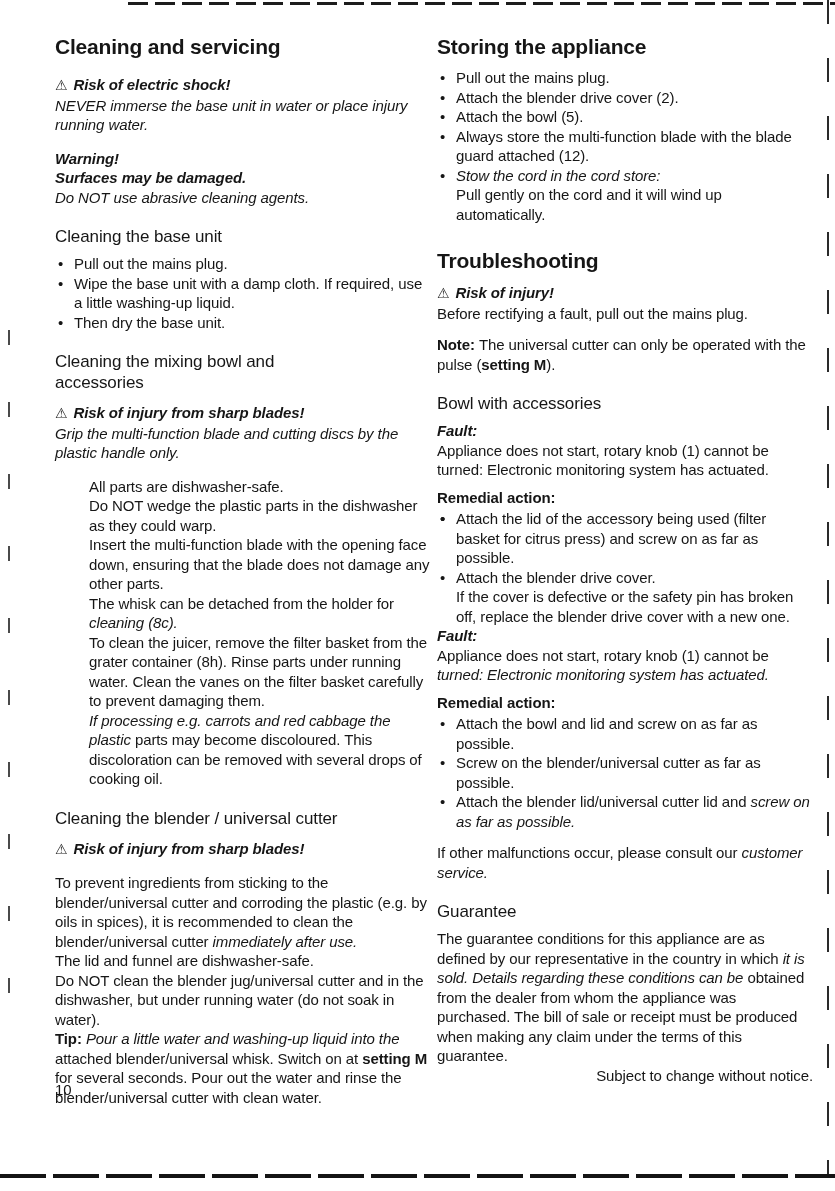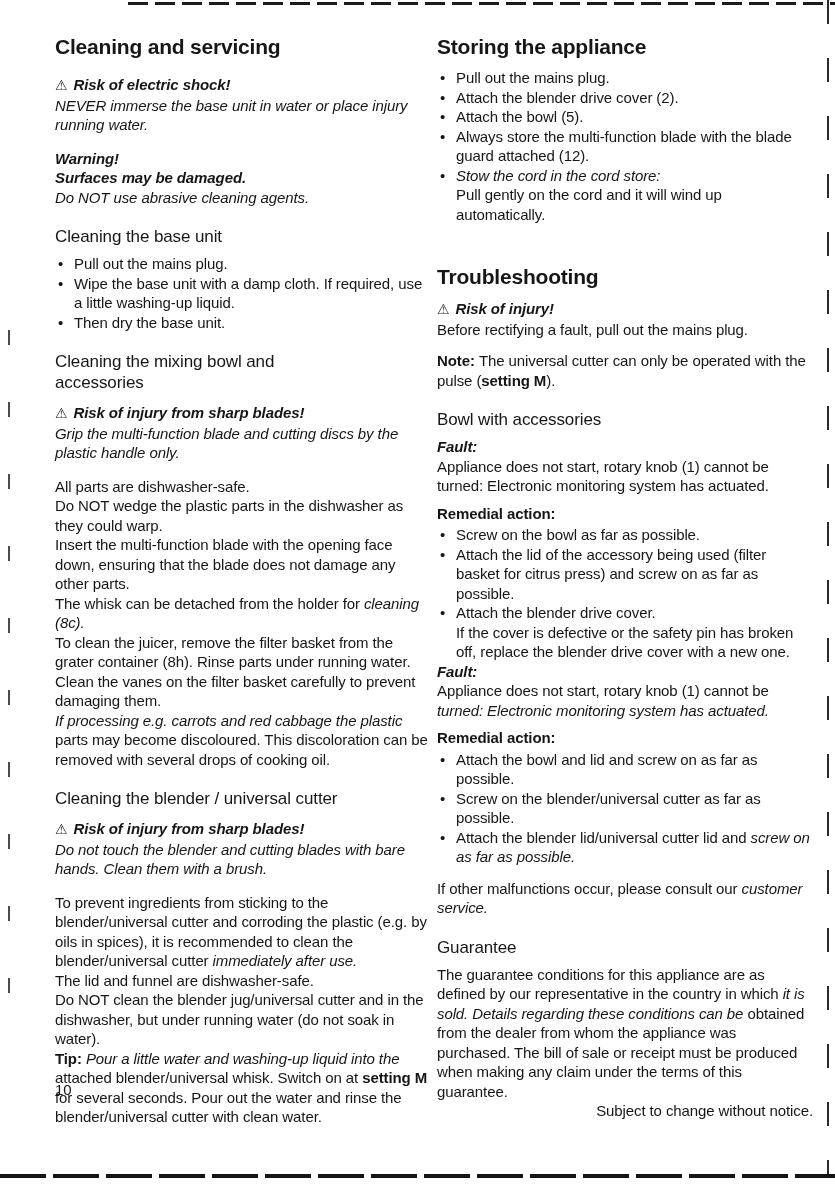--- a/index.html
+++ b/index.html
@@ -86,54 +86,53 @@
       <h2><span>Cleaning the base unit</span></h2>
       <ul>
         <li><span class="marker">•</span><span class="li-tx"><span>Pull out the mains plug.</span></span></li>
         <li><span class="marker">•</span><span class="li-tx"><span>Wipe the base unit with a damp cloth. If required, use a little washing-up liquid.</span></span></li>
         <li><span class="marker">•</span><span class="li-tx"><span>Then dry the base unit.</span></span></li>
       </ul>
       <h2><span>Cleaning the mixing bowl and
 accessories</span></h2>
       <p class="warn" style="margin-top: 10px;"><span class="warn-ic">⚠</span><span class="b i">Risk of injury from sharp blades!</span></p>
       <p class="para"><span class="i">Grip the multi-function blade and cutting discs by the plastic handle only.</span></p>
-      <p class="para" style="margin-top: 14px;"><span>All parts are dishwasher-safe.
+      <p class="para" style="margin-top: 14px; margin-left: 34px;"><span>All parts are dishwasher-safe.
 Do NOT wedge the plastic parts in the dishwasher as they could warp.
 Insert the multi-function blade with the opening face down, ensuring that the blade does not damage any other parts.
 The whisk can be detached from the holder for </span><span class="i">cleaning (8c).</span><span>
 To clean the juicer, remove the filter basket from the grater container (8h). Rinse parts under running water. Clean the vanes on the filter basket carefully to prevent damaging them.
 </span><span class="i">If processing e.g. carrots and red cabbage the plastic </span><span>parts may become discoloured. This discoloration can be removed with several drops of cooking oil.</span></p>
       <h2><span>Cleaning the blender / universal cutter</span></h2>
       <p class="warn" style="margin-top: 10px;"><span class="warn-ic">⚠</span><span class="b i">Risk of injury from sharp blades!</span></p>
-      <p class="para"><span class="i">Do not touch the blender and cutting blades with bare hands. Clean them with a brush.</span></p>
       <p class="para" style="margin-top: 14px;"><span>To prevent ingredients from sticking to the blender/universal cutter and corroding the plastic (e.g. by oils in spices), it is recommended to clean the blender/universal cutter </span><span class="i">immediately after use.</span><span>
 The lid and funnel are dishwasher-safe.
 Do NOT clean the blender jug/universal cutter and in the dishwasher, but under running water (do not soak in water).
 </span><span class="b">Tip: </span><span class="i">Pour a little water and washing-up liquid into the </span><span>attached blender/universal whisk. Switch on at </span><span class="b">setting M</span><span> for several seconds. Pour out the water and rinse the blender/universal cutter with clean water.</span></p>
     </div>
   <div class="col rightcol">
       <h1><span>Storing the appliance</span></h1>
       <ul style="margin-top: 8px;">
         <li><span class="marker">•</span><span class="li-tx"><span>Pull out the mains plug.</span></span></li>
         <li><span class="marker">•</span><span class="li-tx"><span>Attach the blender drive cover (2).</span></span></li>
         <li><span class="marker">•</span><span class="li-tx"><span>Attach the bowl (5).</span></span></li>
         <li><span class="marker">•</span><span class="li-tx"><span>Always store the multi-function blade with the blade guard attached (12).</span></span></li>
         <li><span class="marker">•</span><span class="li-tx"><span class="i">Stow the cord in the cord store:</span><span>
 Pull gently on the cord and it will wind up automatically.</span></span></li>
       </ul>
-      <h1 style="margin-top: 40px;"><span>Troubleshooting</span></h1>
+      <h1 style="margin-top: 24px;"><span>Troubleshooting</span></h1>
       <p class="warn" style="margin-top: 10px;"><span class="warn-ic">⚠</span><span class="b i">Risk of injury!</span></p>
       <p class="para"><span>Before rectifying a fault, pull out the mains plug.</span></p>
       <p class="para" style="margin-top: 12px;"><span class="b">Note: </span><span>The universal cutter can only be operated with the pulse (</span><span class="b">setting M</span><span>).</span></p>
       <h2><span>Bowl with accessories</span></h2>
       <p class="para"><span class="b i">Fault:</span></p>
       <p class="para"><span>Appliance does not start, rotary knob (1) cannot be turned: Electronic monitoring system has actuated.</span></p>
       <p class="para" style="margin-top: 8px;"><span class="b">Remedial action:</span></p>
       <ul style="margin-top: 2px;">
-        <li><span class="marker">•</span><span class="li-tx"><span>Screw on the bowl as far as possible.</span></span></li>
+        <li><span class="marker">•</span></li>
         <li><span class="marker">•</span><span class="li-tx"><span>Attach the lid of the accessory being used (filter basket for citrus press) and screw on as far as possible.</span></span></li>
         <li><span class="marker">•</span><span class="li-tx"><span>Attach the blender drive cover.
 If the cover is defective or the safety pin has broken off, replace the blender drive cover with a new one.</span></span></li>
       </ul>
       <p class="para"><span class="b i">Fault:</span></p>
       <p class="para"><span>Appliance does not start, rotary knob (1) cannot be </span><span class="i">turned: Electronic monitoring system has actuated.</span></p>
       <p class="para" style="margin-top: 8px;"><span class="b">Remedial action:</span></p>
       <ul style="margin-top: 2px;">
         <li><span class="marker">•</span><span class="li-tx"><span>Attach the bowl and lid and screw on as far as possible.</span></span></li>
         <li><span class="marker">•</span><span class="li-tx"><span>Screw on the blender/universal cutter as far as possible.</span></span></li>

